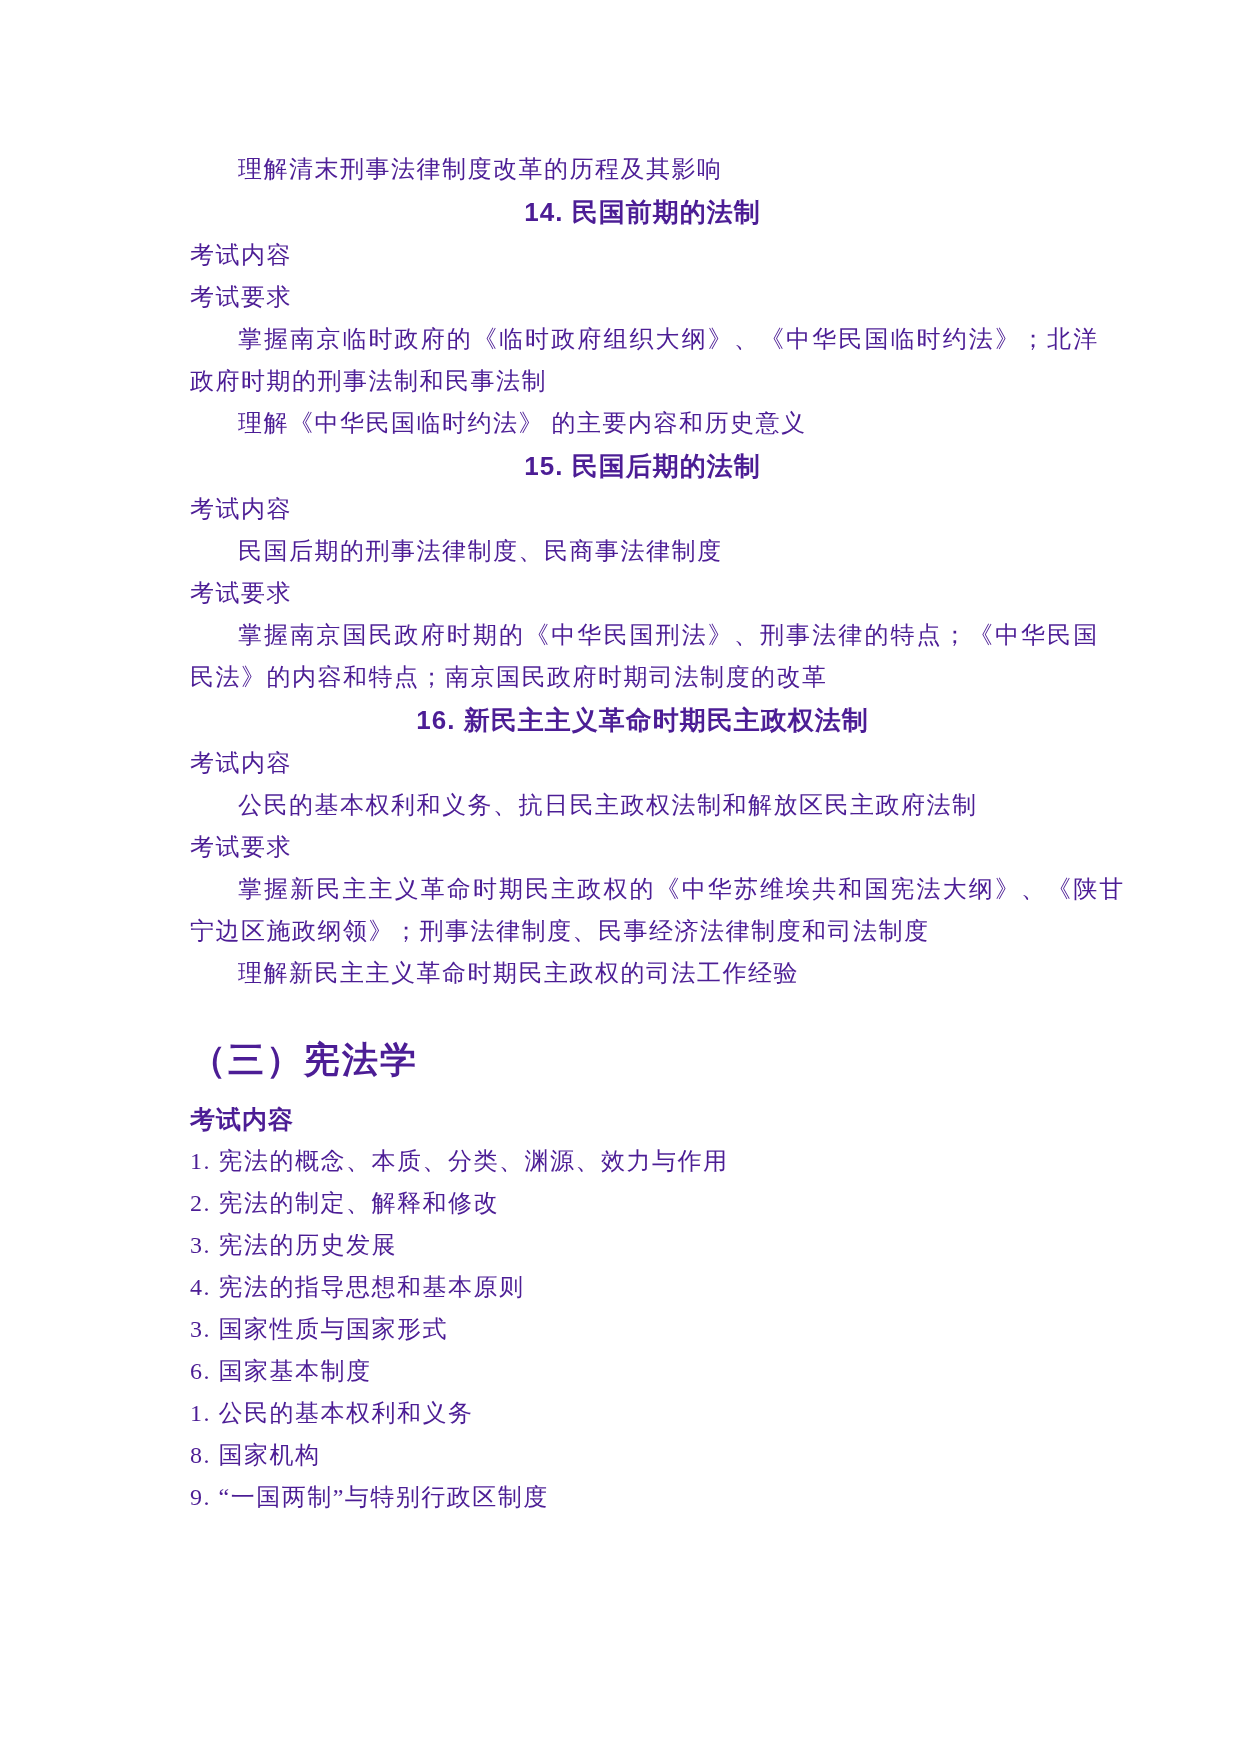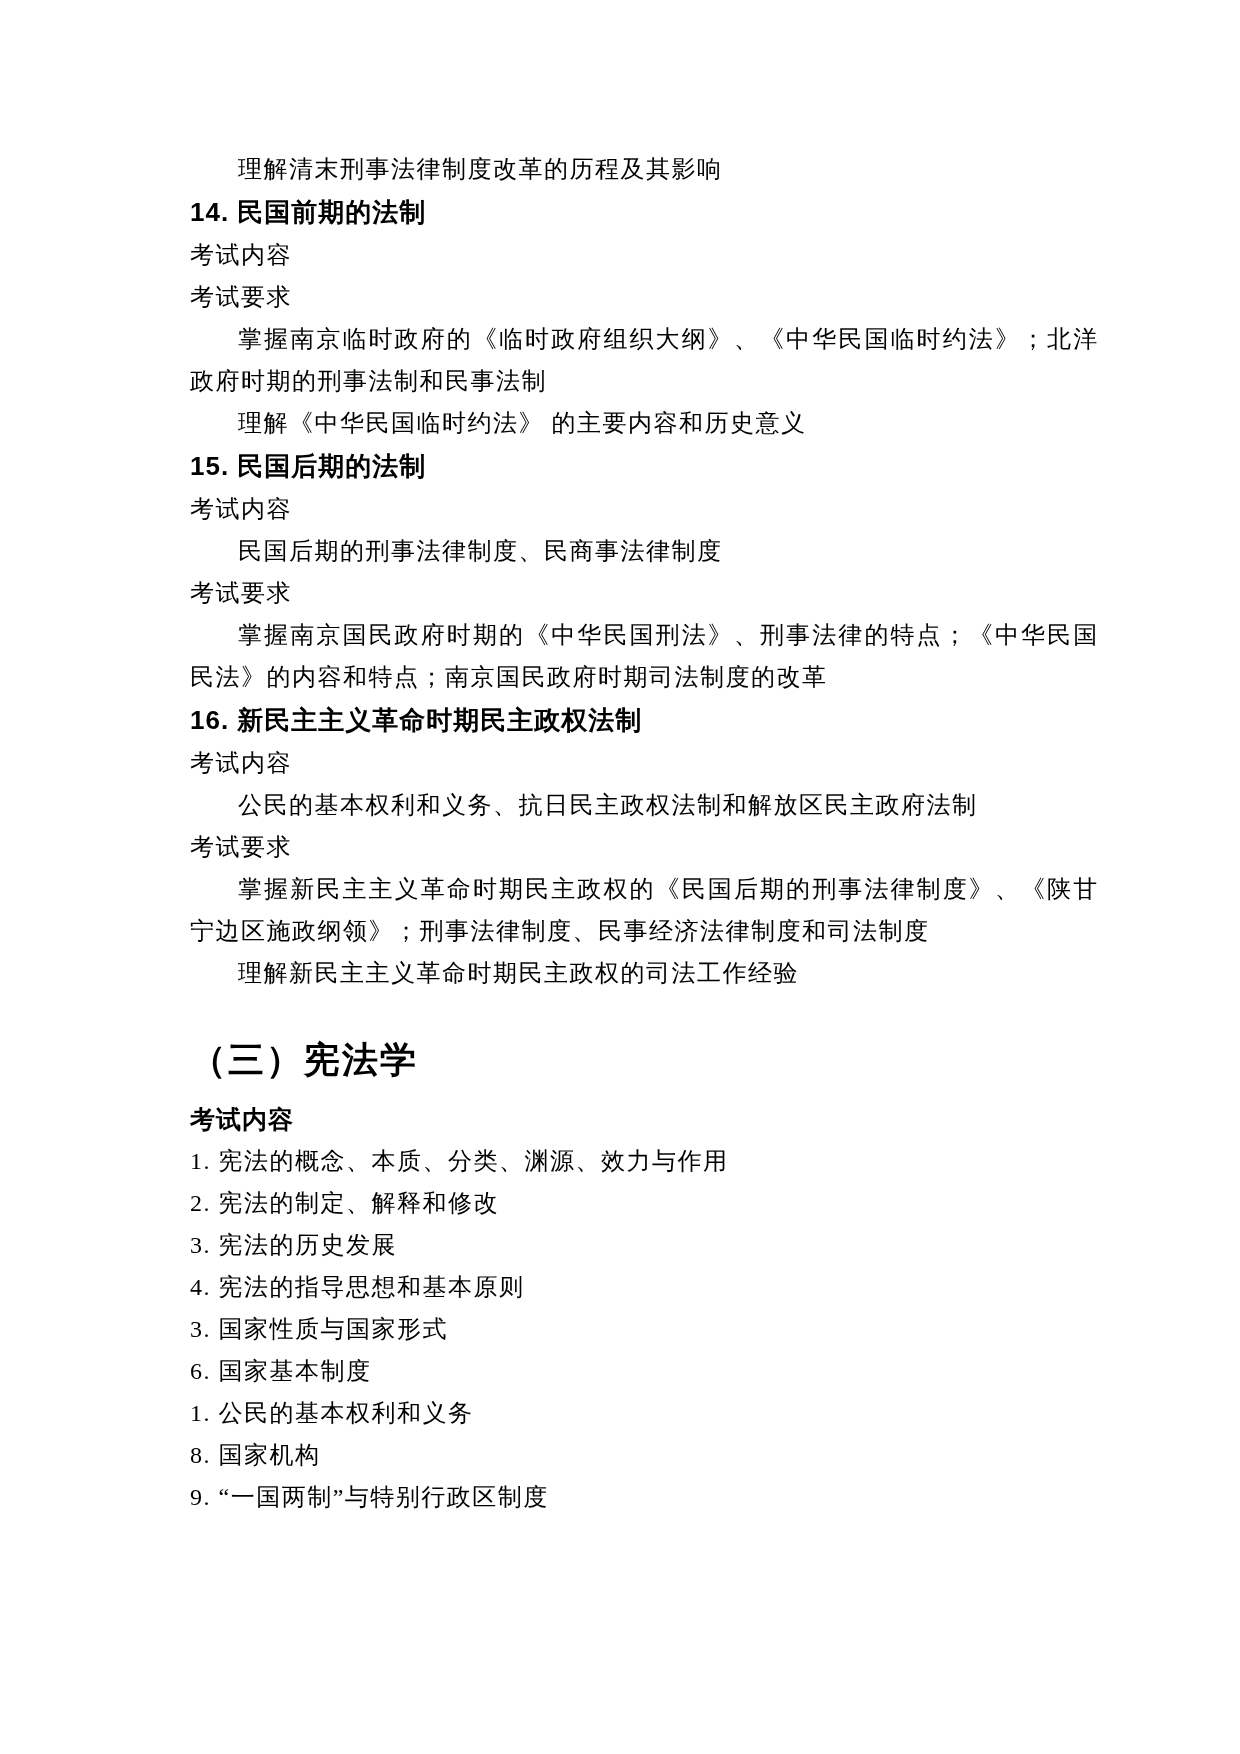--- a/index.html
+++ b/index.html
@@ -5,21 +5,21 @@
   html, body {
     margin: 0;
     padding: 0;
     background: #ffffff;
   }
   .page {
     position: relative;
     width: 1240px;
     height: 1754px;
     background: #ffffff;
-    color: #000000;
+    color: #4c1d95;
     font-family: "Liberation Serif", serif;
     overflow: hidden;
   }
   .content {
     position: absolute;
     left: 190px;
     top: 148px;
     width: 905px;
   }
   .line {
@@ -35,20 +35,21 @@
   }
   .stretch {
     letter-spacing: 2.1px;
   }
   .h3 {
     font-size: 26px;
     line-height: 44px;
     font-weight: bold;
     font-family: "Liberation Sans", sans-serif;
     letter-spacing: 1px;
+    text-align: center;
   }
   .h2 {
     font-size: 36px;
     line-height: 56px;
     font-weight: bold;
     font-family: "Liberation Sans", sans-serif;
     letter-spacing: 2px;
     margin-top: 38px;
     margin-bottom: 10px;
   }
@@ -75,21 +76,21 @@
       <div class="line h3">15. 民国后期的法制</div>
       <div class="line body">考试内容</div>
       <div class="line body indent">民国后期的刑事法律制度、民商事法律制度</div>
       <div class="line body">考试要求</div>
       <div class="line body indent stretch">掌握南京国民政府时期的《中华民国刑法》、刑事法律的特点；《中华民国</div>
       <div class="line body">民法》的内容和特点；南京国民政府时期司法制度的改革</div>
       <div class="line h3">16. 新民主主义革命时期民主政权法制</div>
       <div class="line body">考试内容</div>
       <div class="line body indent">公民的基本权利和义务、抗日民主政权法制和解放区民主政府法制</div>
       <div class="line body">考试要求</div>
-      <div class="line body indent stretch">掌握新民主主义革命时期民主政权的《民国后期的刑事法律制度》、《陕甘</div>
+      <div class="line body indent stretch">掌握新民主主义革命时期民主政权的《中华苏维埃共和国宪法大纲》、《陕甘</div>
       <div class="line body">宁边区施政纲领》；刑事法律制度、民事经济法律制度和司法制度</div>
       <div class="line body indent">理解新民主主义革命时期民主政权的司法工作经验</div>
       <div class="line h2">（三）宪法学</div>
       <div class="line h3b">考试内容</div>
       <div class="line body">1. 宪法的概念、本质、分类、渊源、效力与作用</div>
       <div class="line body">2. 宪法的制定、解释和修改</div>
       <div class="line body">3. 宪法的历史发展</div>
       <div class="line body">4. 宪法的指导思想和基本原则</div>
       <div class="line body">3. 国家性质与国家形式</div>
       <div class="line body">6. 国家基本制度</div>

